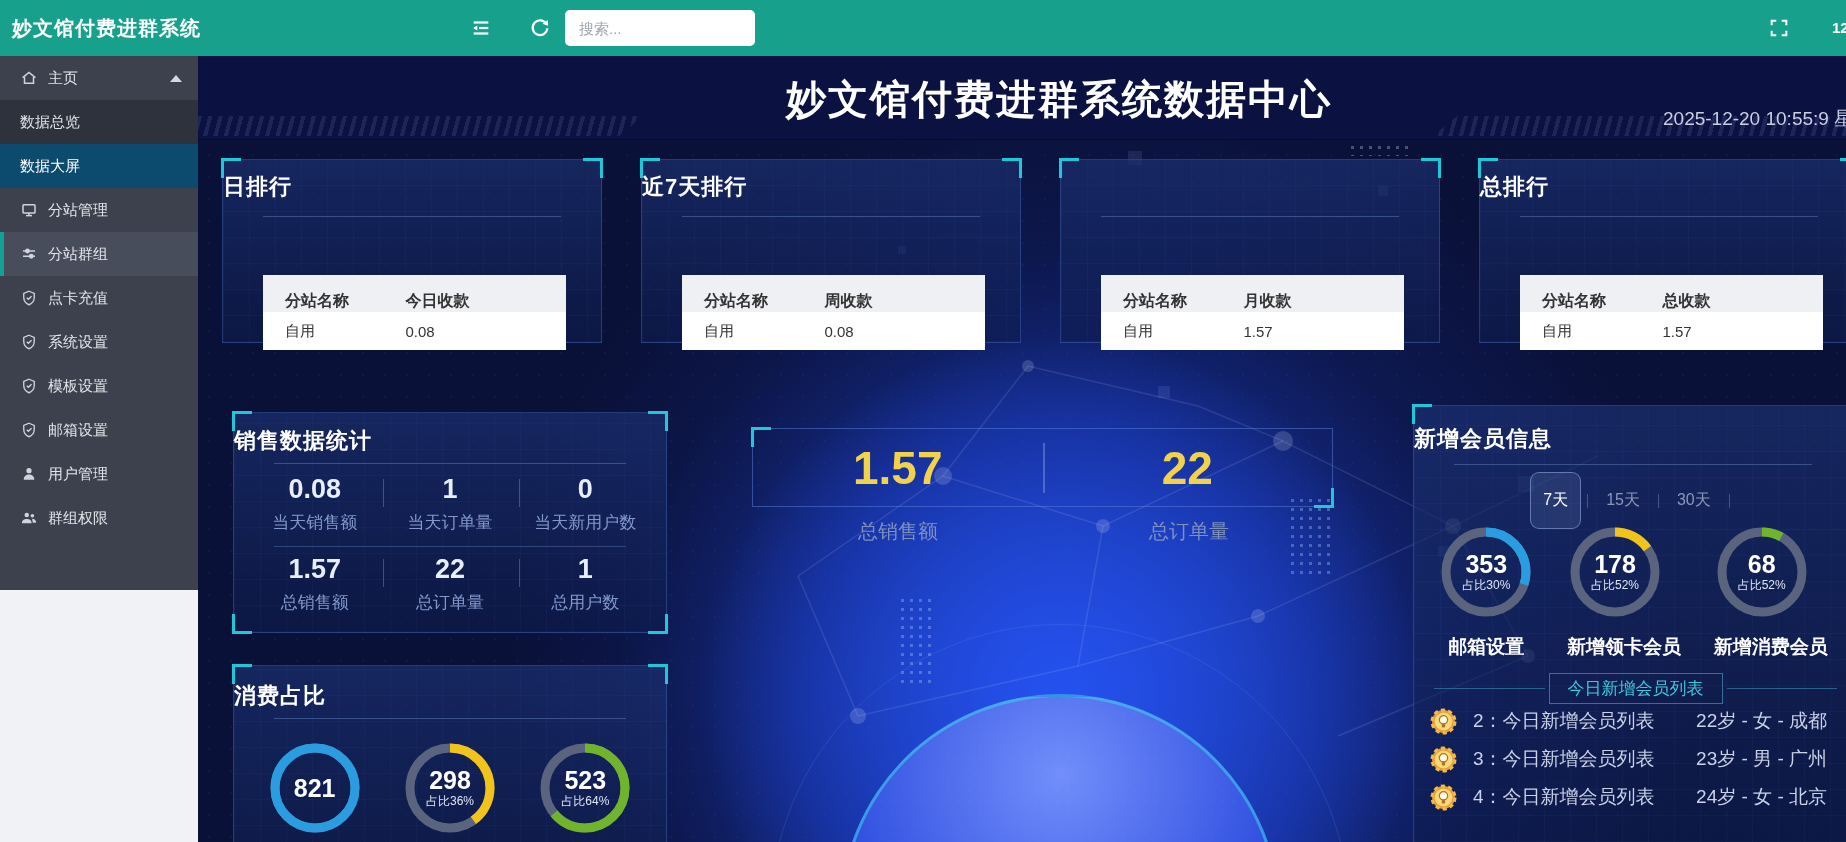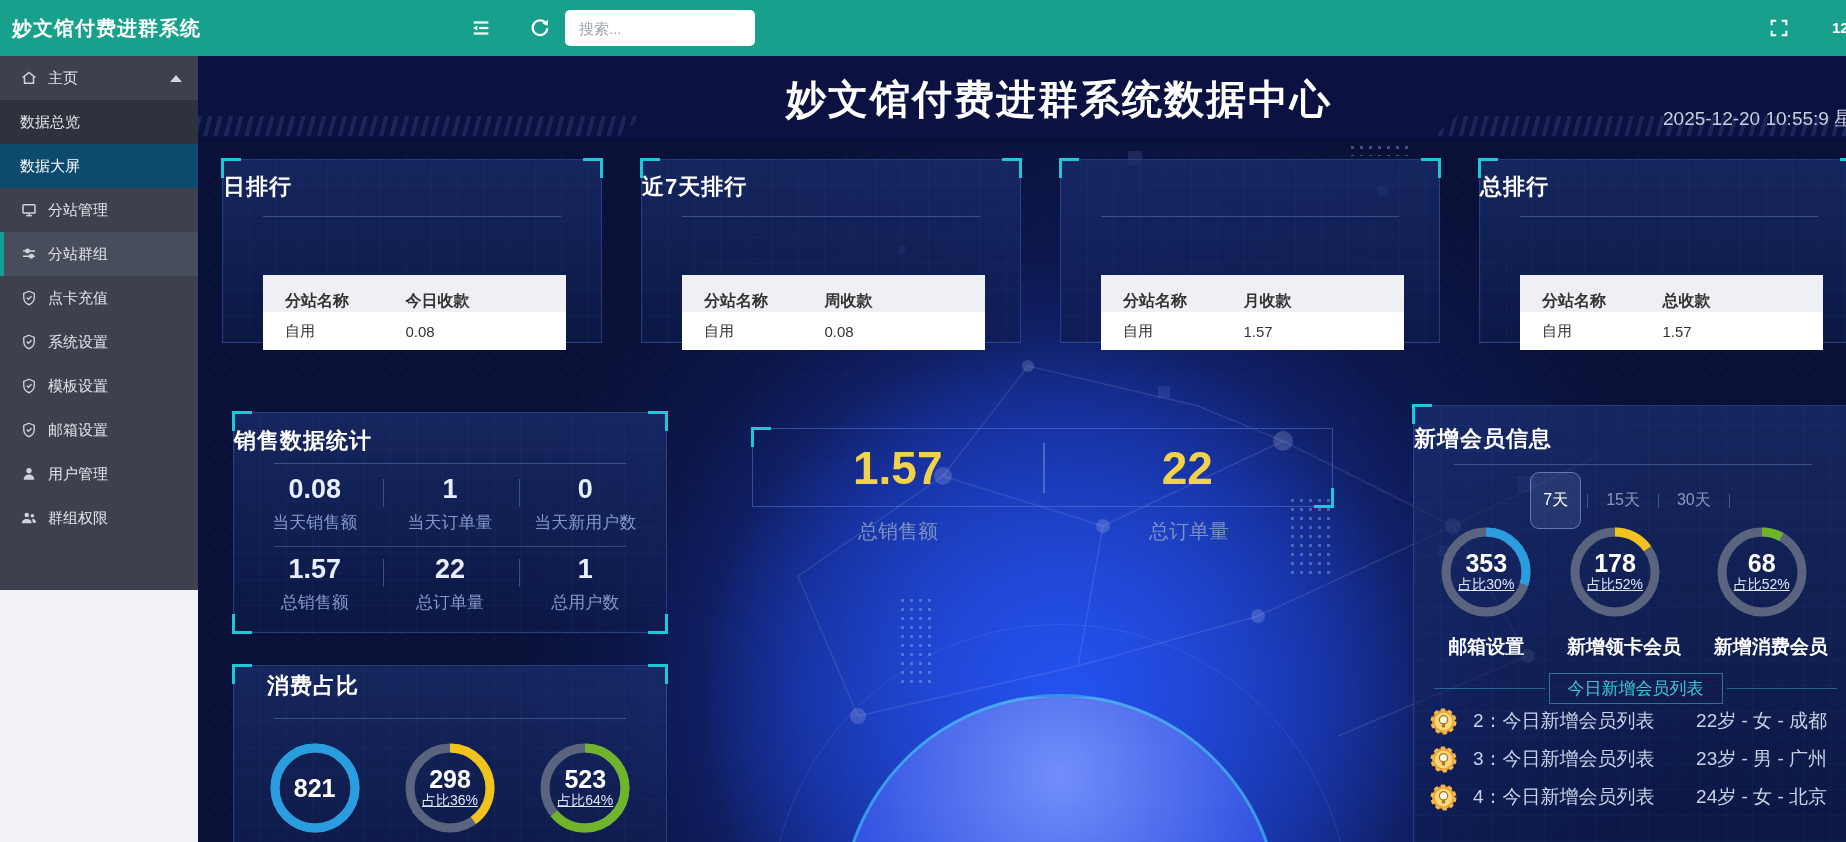--- a/index.html
+++ b/index.html
@@ -100,25 +100,25 @@
   .tot-v { font-size:46px; font-weight:bold; color:#f2d24b; }
   .tot-sep { position:absolute; left:290px; top:14px; width:2px; height:50px; background:rgba(120,150,220,0.5); }
   .tot-label { position:absolute; top:462px; width:200px; text-align:center; color:#7d90c0; font-size:20px; }
 
   
   .donut-box { position:relative; width:96px; height:96px; }
   .donut .base { fill:none; stroke:#5b647f; stroke-width:9; }
   .donut .arc { fill:none; stroke-width:9; }
   .donut-text { position:absolute; inset:0; display:flex; flex-direction:column; align-items:center; justify-content:center; color:#fff; }
   .donut-text .dv { font-size:25px; font-weight:bold; line-height:26px; }
-  .donut-text .dp { font-size:14px; color:#dfe5f5;text-decoration:underline; }
+  .donut-text .dp { font-size:12px; color:#dfe5f5; }
 
   
   .consume { left:35px; top:609px; width:434px; height:240px; }
-  .consume .p-title { top:5px;margin-left:33px; }
+  .consume .p-title { top:15px; }
   .consume .p-div { top:52px; }
   .c-donuts { position:absolute; left:13px; right:13px; top:74px; display:flex; justify-content:space-around; }
 
   
   .members { left:1215px; top:349px; width:440px; height:437px; border-bottom:none; }
   .members .p-title { top:18px; }
   .members .p-div { top:58px; }
   .tabs { position:absolute; left:0; top:66px; width:100%; display:flex; align-items:center; justify-content:center; }
   .tab { font-size:16px; color:#8a97b8; padding:17px 12px; cursor:pointer;border-radius:9px; }
   .tab.active { color:#fff; background:rgba(150,175,230,0.14); border:1px solid rgba(150,175,230,0.55); }

